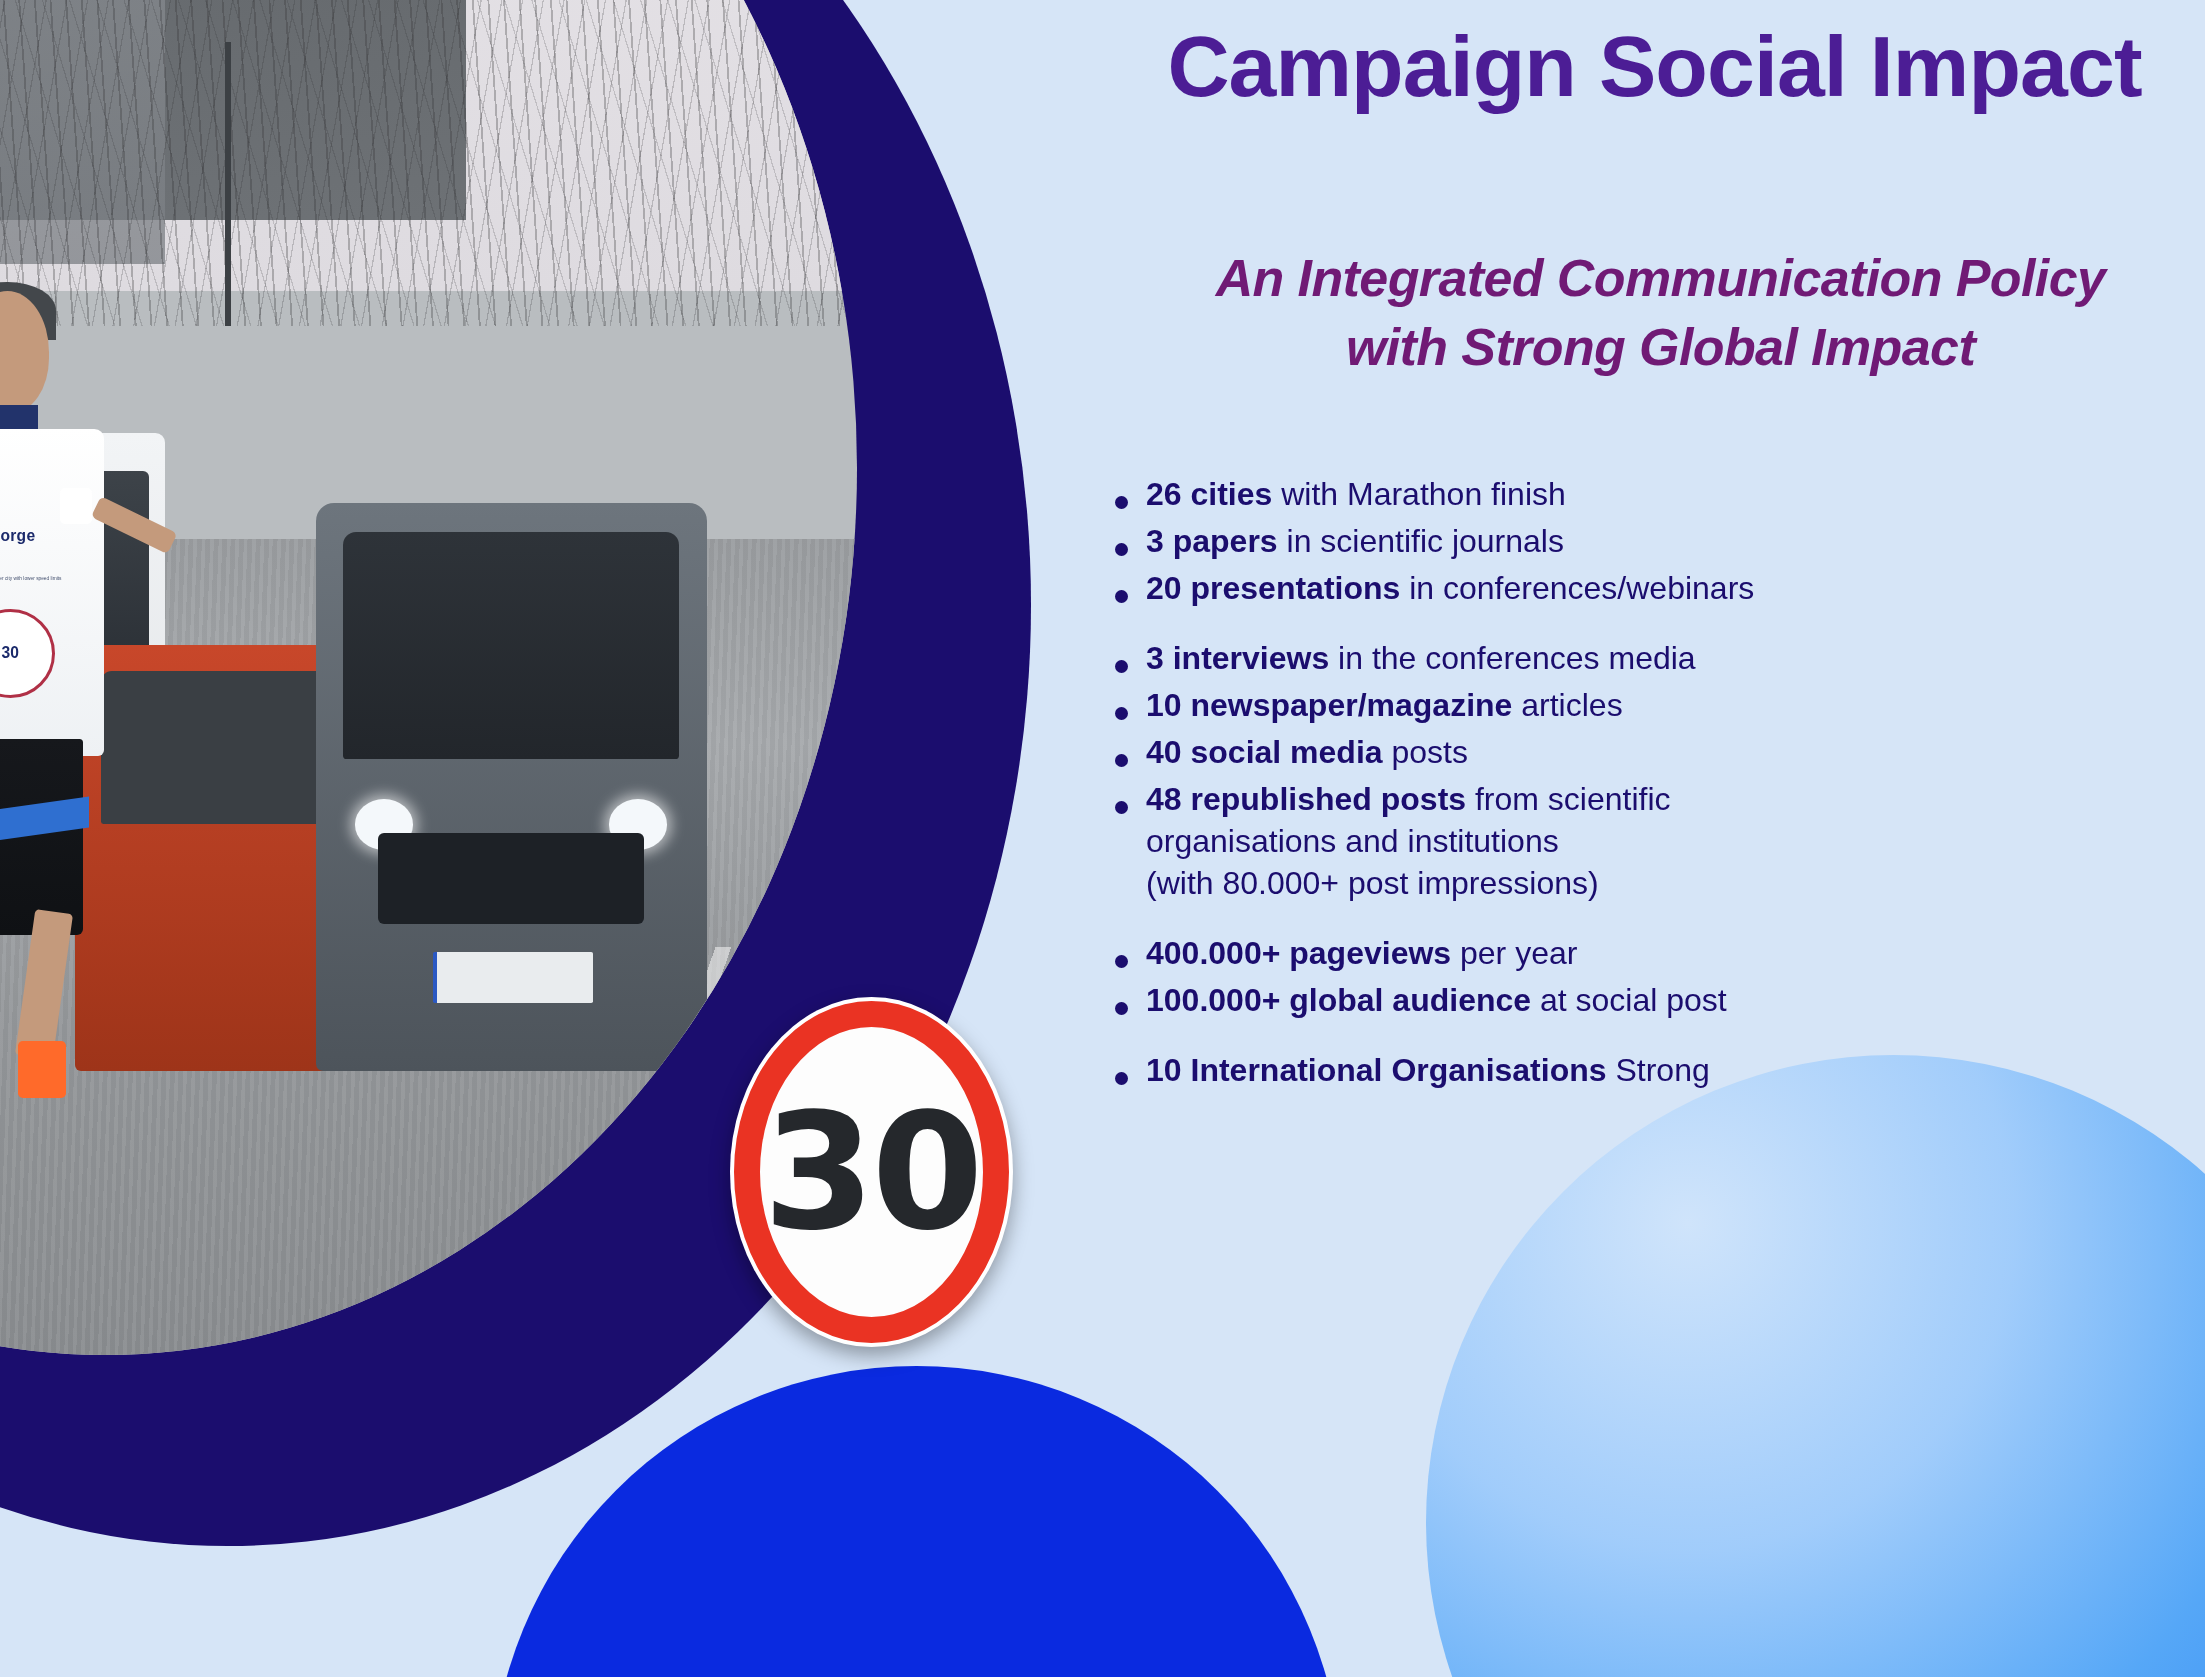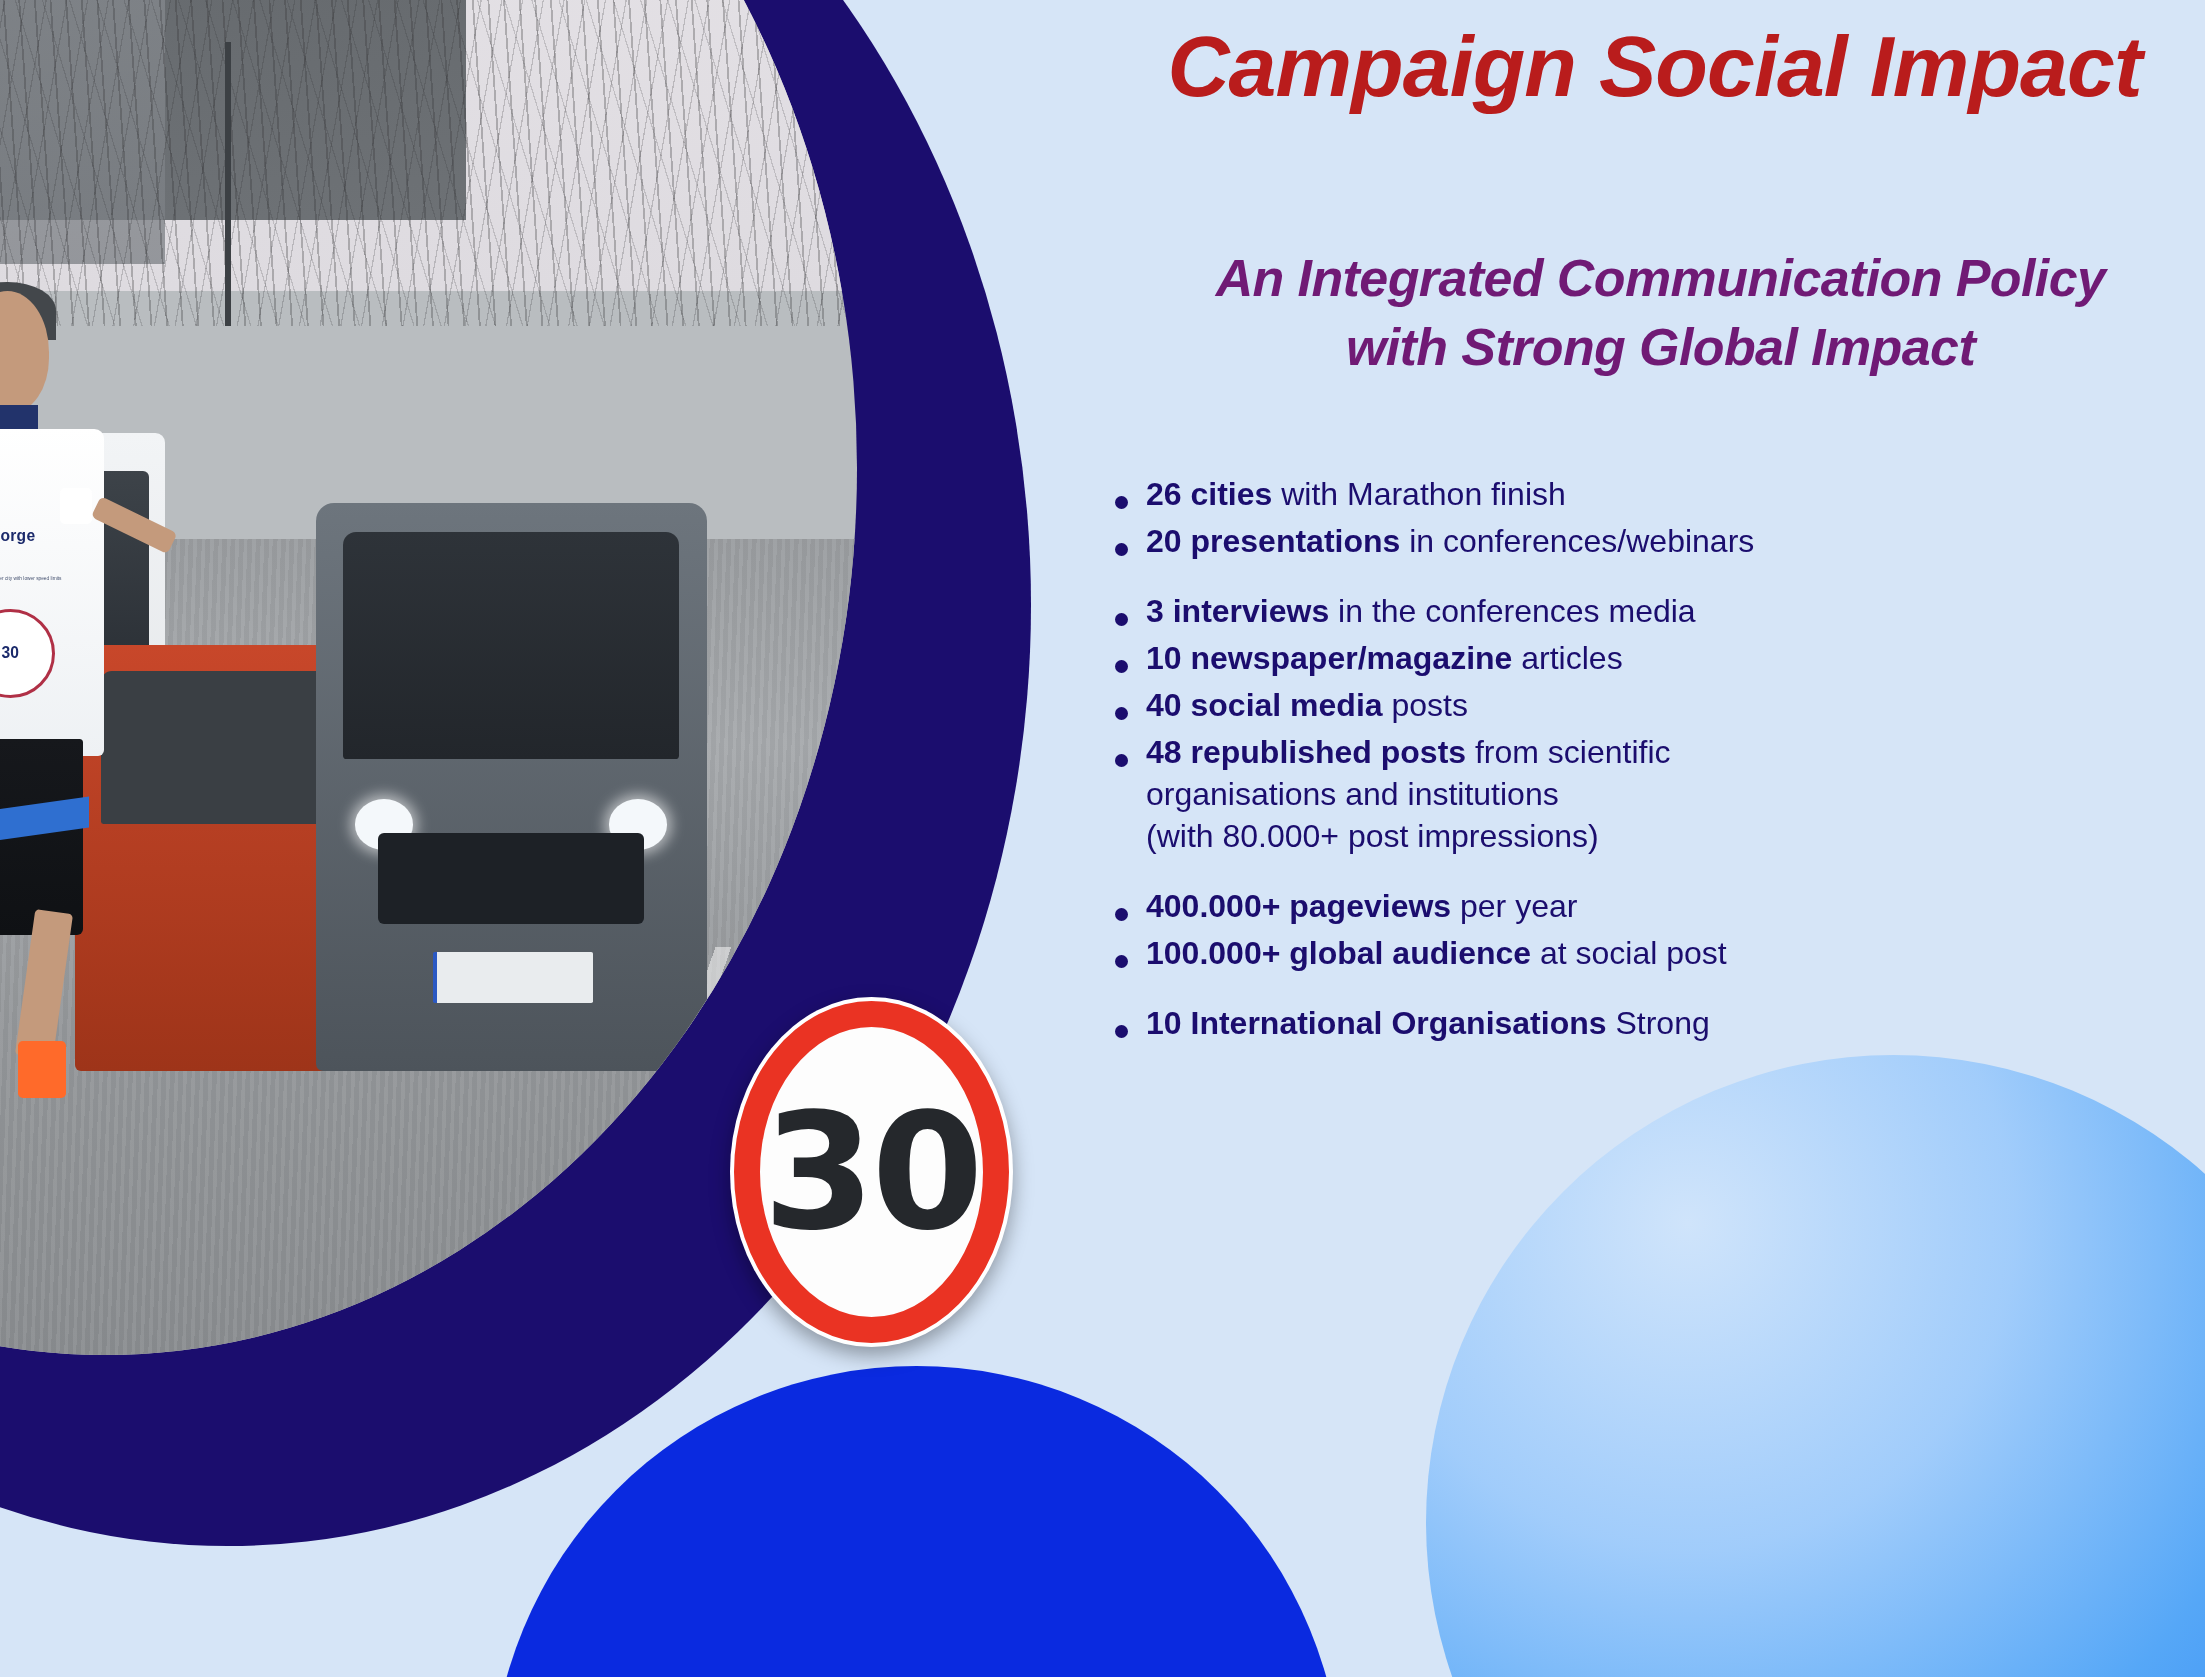--- a/index.html
+++ b/index.html
@@ -142,23 +142,22 @@
     letter-spacing:-3.6px;
   }
 
   
   .panel{
     position:absolute;left:1103px;top:0;width:1103px;height:1678px;
     padding:0;box-sizing:border-box;
   }
   .title{
     position:absolute;top:23px;left:0;width:1103px;text-align:center;
-    color:#b91c1c;font-weight:800;font-size:86px;line-height:1.0;
+    color:#4c1d95;font-weight:800;font-size:86px;line-height:1.0;
     letter-spacing:-0.9px;
-    font-style:italic;
   }
   .subtitle{
     position:absolute;top:244px;left:48px;width:1019px;text-align:center;
     color:#701a75;font-weight:800;font-style:italic;font-size:52px;line-height:1.32;
     letter-spacing:-0.6px;
   }
 
   .bullets{position:absolute;top:473px;left:12px;width:1091px;}
   .group{margin-bottom:27.6px;}
   .group:last-child{margin-bottom:0;}
@@ -253,20 +252,26 @@
         <div class="group">
           <div class="bullet">
             <span class="dot"></span>
             <span class="txt">
               <span class="cont"><b>26 cities</b><span> with Marathon finish</span></span>
             </span>
           </div>
           <div class="bullet">
             <span class="dot"></span>
             <span class="txt">
+              <span class="cont"><b>3 papers</b><span> in scientific journals</span></span>
+            </span>
+          </div>
+          <div class="bullet">
+            <span class="dot"></span>
+            <span class="txt">
               <span class="cont"><b>20 presentations</b><span> in conferences/webinars</span></span>
             </span>
           </div>
         </div>
         <div class="group">
           <div class="bullet">
             <span class="dot"></span>
             <span class="txt">
               <span class="cont"><b>3 interviews</b><span> in the conferences media</span></span>
             </span>

